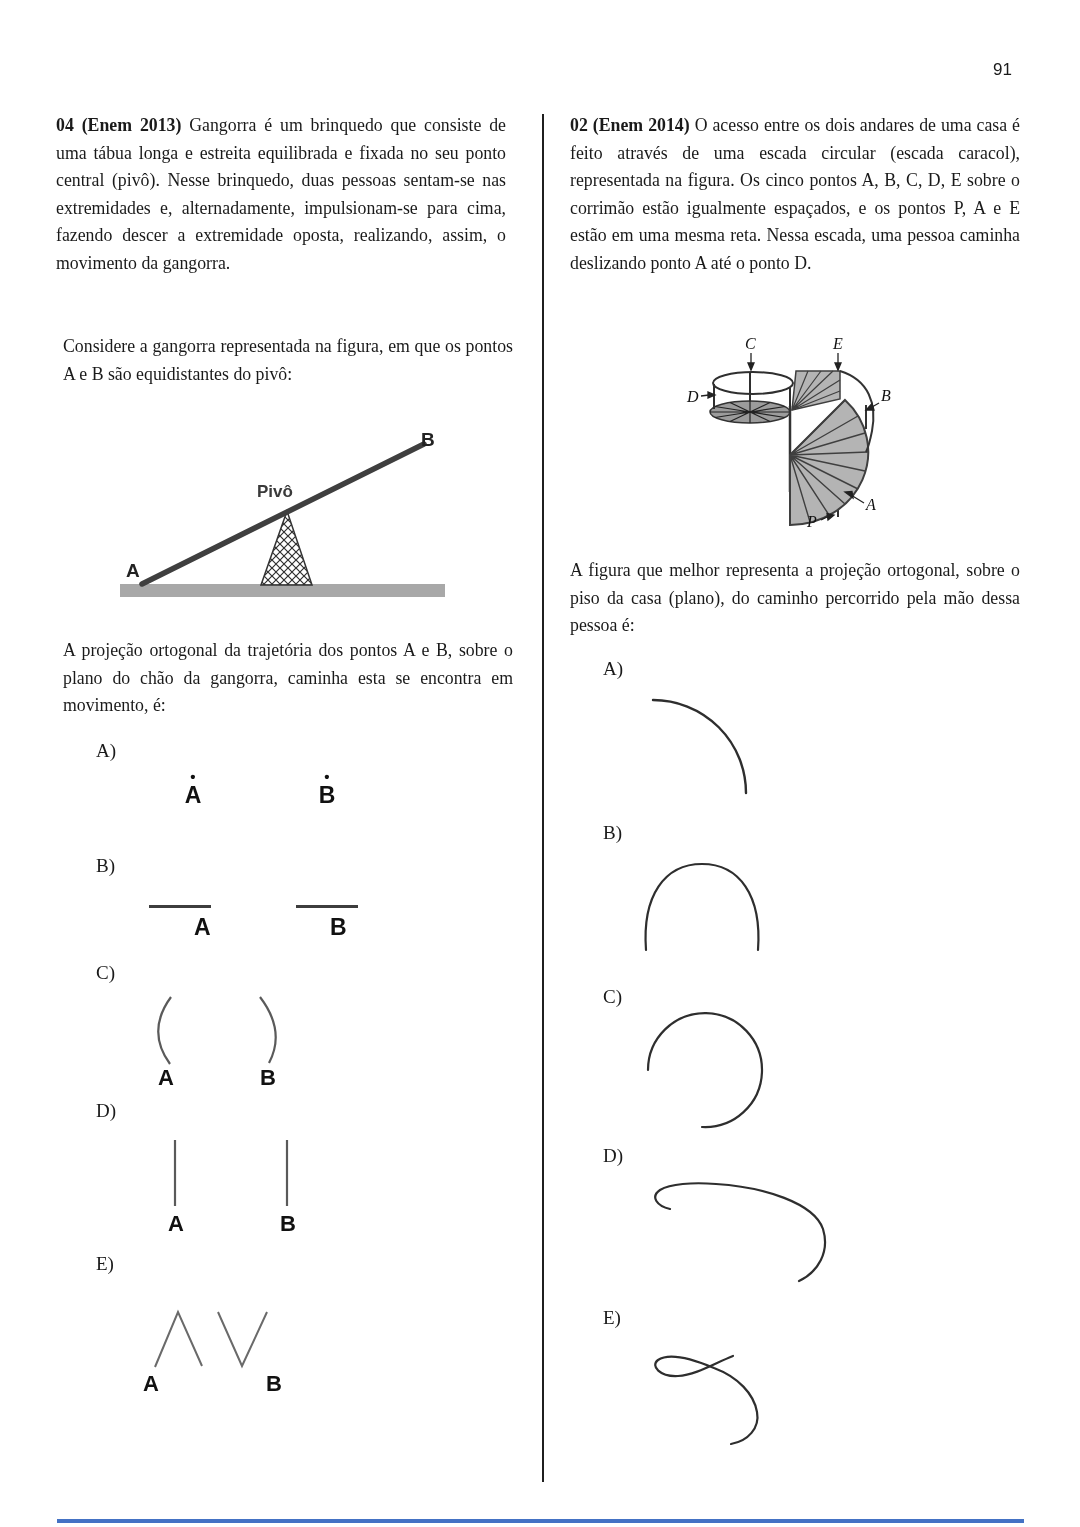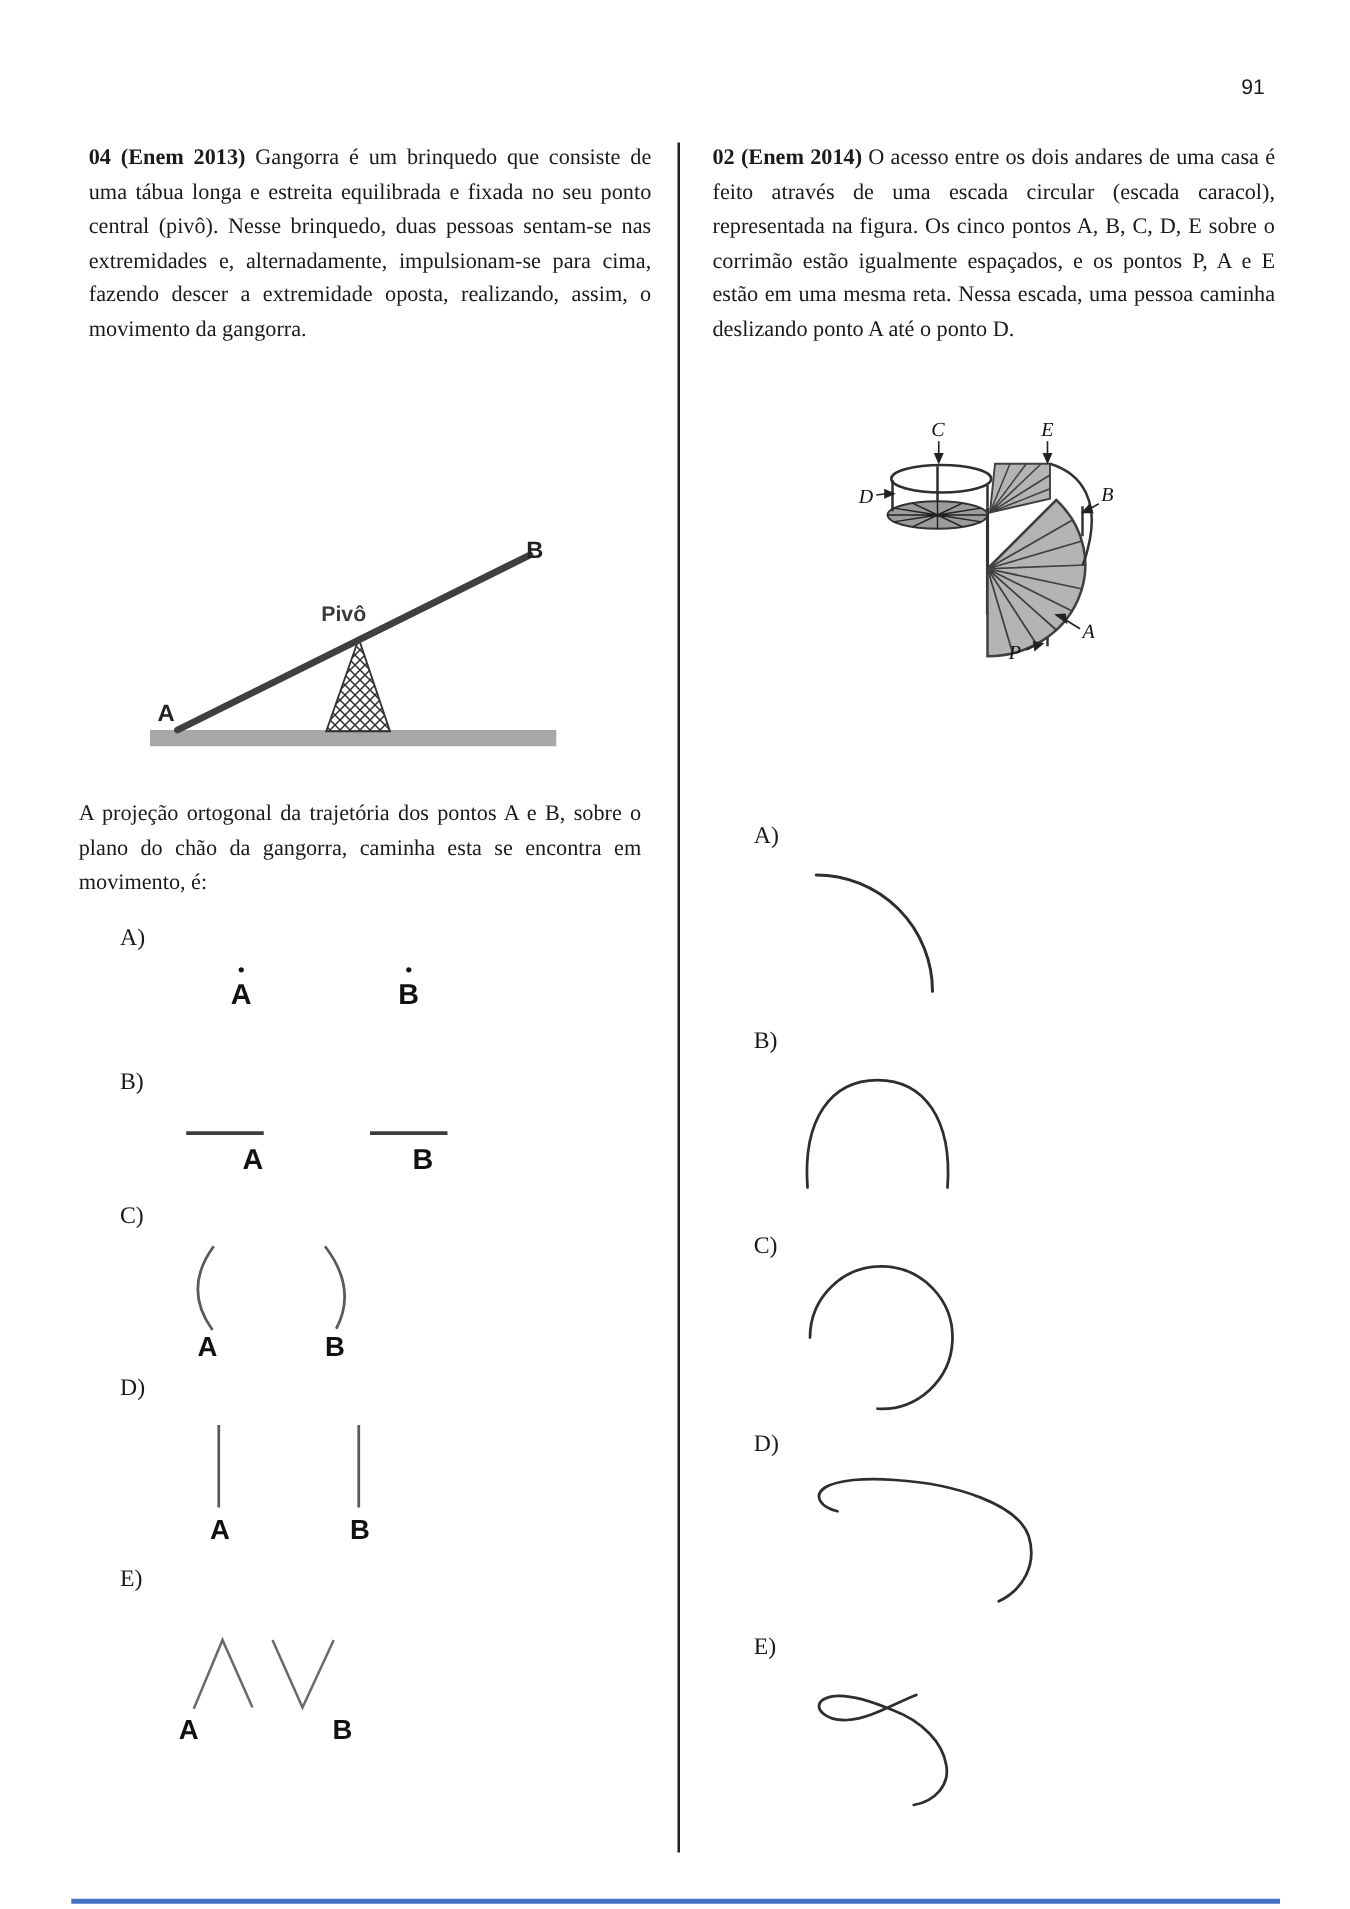--- a/index.html
+++ b/index.html
@@ -26,25 +26,26 @@
 </style>
 </head>
 <body>
 
 <div class="page">
 
   <div class="page-num" style="left:993px;top:60px;">91</div>
 
   <div class="divider" style="left:542px;top:114px;width:2px;height:1368px;"></div>
 
-  <div class="para" style="left:71px;top:112px;width:450px;">
+  <div class="para" style="left:56px;top:112px;width:450px;">
     <strong>04 (Enem 2013)</strong>
     <span>Gangorra é um brinquedo que consiste de uma tábua longa e estreita equilibrada e fixada no seu ponto central (pivô). Nesse brinquedo, duas pessoas sentam-se nas extremidades e, alternadamente, impulsionam-se para cima, fazendo descer a extremidade oposta, realizando, assim, o movimento da gangorra.</span>
   </div>
 
+  <div class="para" style="left:63px;top:333px;width:450px;">Considere a gangorra representada na figura, em que os pontos A e B são equidistantes do pivô:</div>
 
   <svg class="fig" style="left:110px;top:420px;" width="340" height="180" viewBox="110 420 340 180">
     <defs>
       <pattern id="crosshatch" width="8" height="8" patternUnits="userSpaceOnUse">
         <path d="M0,0 L8,8 M8,0 L0,8" stroke="#2f2f2f" stroke-width="1.2" fill="none"></path>
       </pattern>
     </defs>
     <g>
       <rect x="120" y="584" width="325" height="13" fill="#a8a8a8"></rect>
     </g>
@@ -155,20 +156,21 @@
     </g>
 
     <text x="745" y="349" class="stairlabel">C</text>
     <text x="833" y="349" class="stairlabel">E</text>
     <text x="687" y="402" class="stairlabel">D</text>
     <text x="881" y="401" class="stairlabel">B</text>
     <text x="866" y="510" class="stairlabel">A</text>
     <text x="807" y="527" class="stairlabel">P</text>
   </svg>
 
+  <div class="para" style="left:570px;top:557px;width:450px;">A figura que melhor representa a projeção ortogonal, sobre o piso da casa (plano), do caminho percorrido pela mão dessa pessoa é:</div>
 
   <div class="opt-label" style="left:603px;top:658px;">A)</div>
   <svg class="fig" style="left:640px;top:690px;" width="120" height="110" viewBox="640 690 120 110">
     <path d="M653,700 A93,93 0 0 1 746,793" fill="none" stroke="#2e2e2e" stroke-width="2.4" stroke-linecap="round"></path>
   </svg>
 
   <div class="opt-label" style="left:603px;top:822px;">B)</div>
   <svg class="fig" style="left:635px;top:860px;" width="135" height="95" viewBox="635 860 135 95">
     <path d="M646,950 C642,895 665,864 702,864 C739,864 762,895 758,950" fill="none" stroke="#2e2e2e" stroke-width="2.2" stroke-linecap="round"></path>
   </svg>

